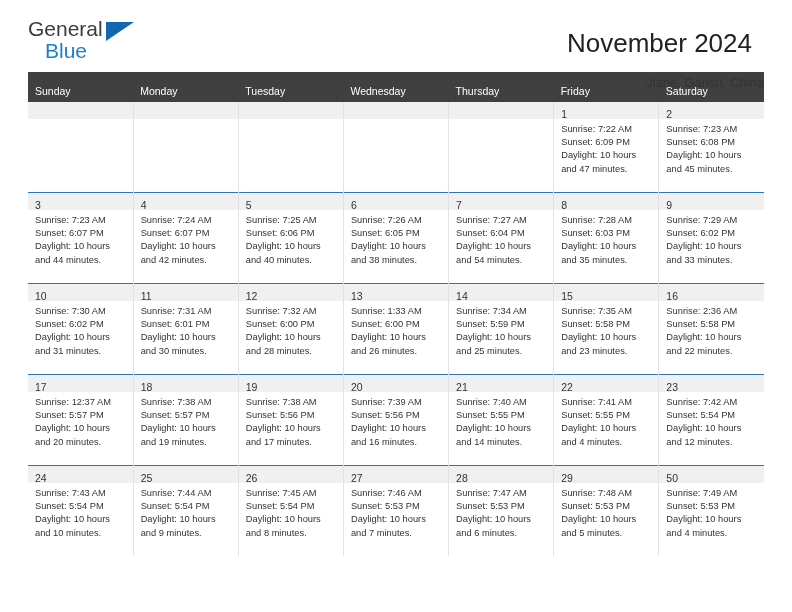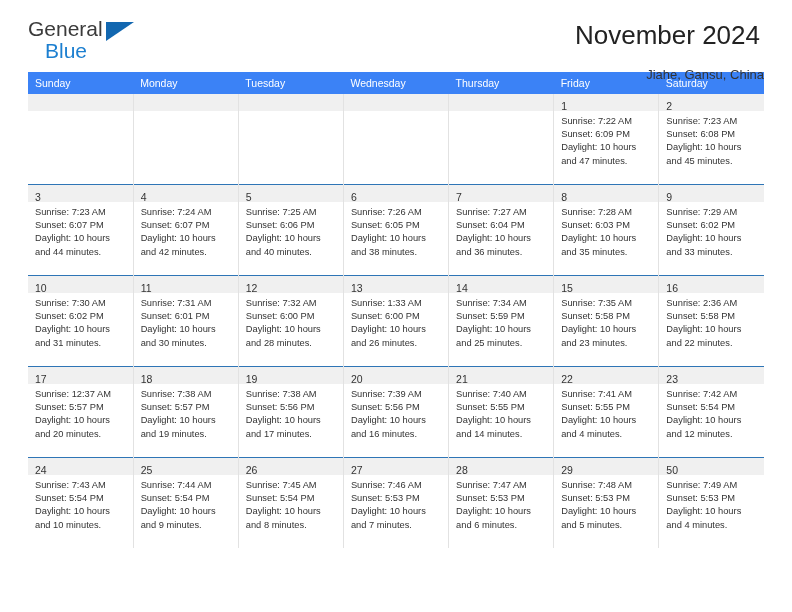--- a/index.html
+++ b/index.html
@@ -66,41 +66,41 @@
 
   .title-block {
     text-align: right;
     padding-top: 0px;
   }
   .cal-title {
     font-size: 26px;
     color: #222222;
     line-height: 1.05;
     font-weight: normal;
-    margin: 4px;
+    margin: 12px;
   }
   .cal-subtitle {
     font-size: 13px;
     color: #333333;
     margin-top: 18px;
   }
 
   
   .calendar {
     width: 736px;
     border-collapse: collapse;
     table-layout: fixed;
   }
   .calendar th {
-    background: #3b82f6;
+    background: #404040;
     color: #ffffff;
     font-size: 10.5px;
     font-weight: normal;
     text-align: left;
-    padding: 5px 0 5px 7px;
+    padding: 13px 0 5px 7px;
     border: none;
   }
   .calendar td {
     vertical-align: top;
     padding: 0;
     border-top: 1px solid #2e75b6;
     border-right: 1px solid #e2e2e2;
     height: 90px;
     background: #ffffff;
   }
@@ -232,21 +232,21 @@
               <div class="cell-line">Daylight: 10 hours</div>
               <div class="cell-line">and 38 minutes.</div>
             </div>
           </td>
           <td>
             <div class="daynum-band"><span class="daynum">7</span></div>
             <div class="cell-body">
               <div class="cell-line">Sunrise: 7:27 AM</div>
               <div class="cell-line">Sunset: 6:04 PM</div>
               <div class="cell-line">Daylight: 10 hours</div>
-              <div class="cell-line">and 36 minutes.</div>
+              <div class="cell-line">and 54 minutes.</div>
             </div>
           </td>
           <td>
             <div class="daynum-band"><span class="daynum">8</span></div>
             <div class="cell-body">
               <div class="cell-line">Sunrise: 7:28 AM</div>
               <div class="cell-line">Sunset: 6:03 PM</div>
               <div class="cell-line">Daylight: 10 hours</div>
               <div class="cell-line">and 35 minutes.</div>
             </div>

